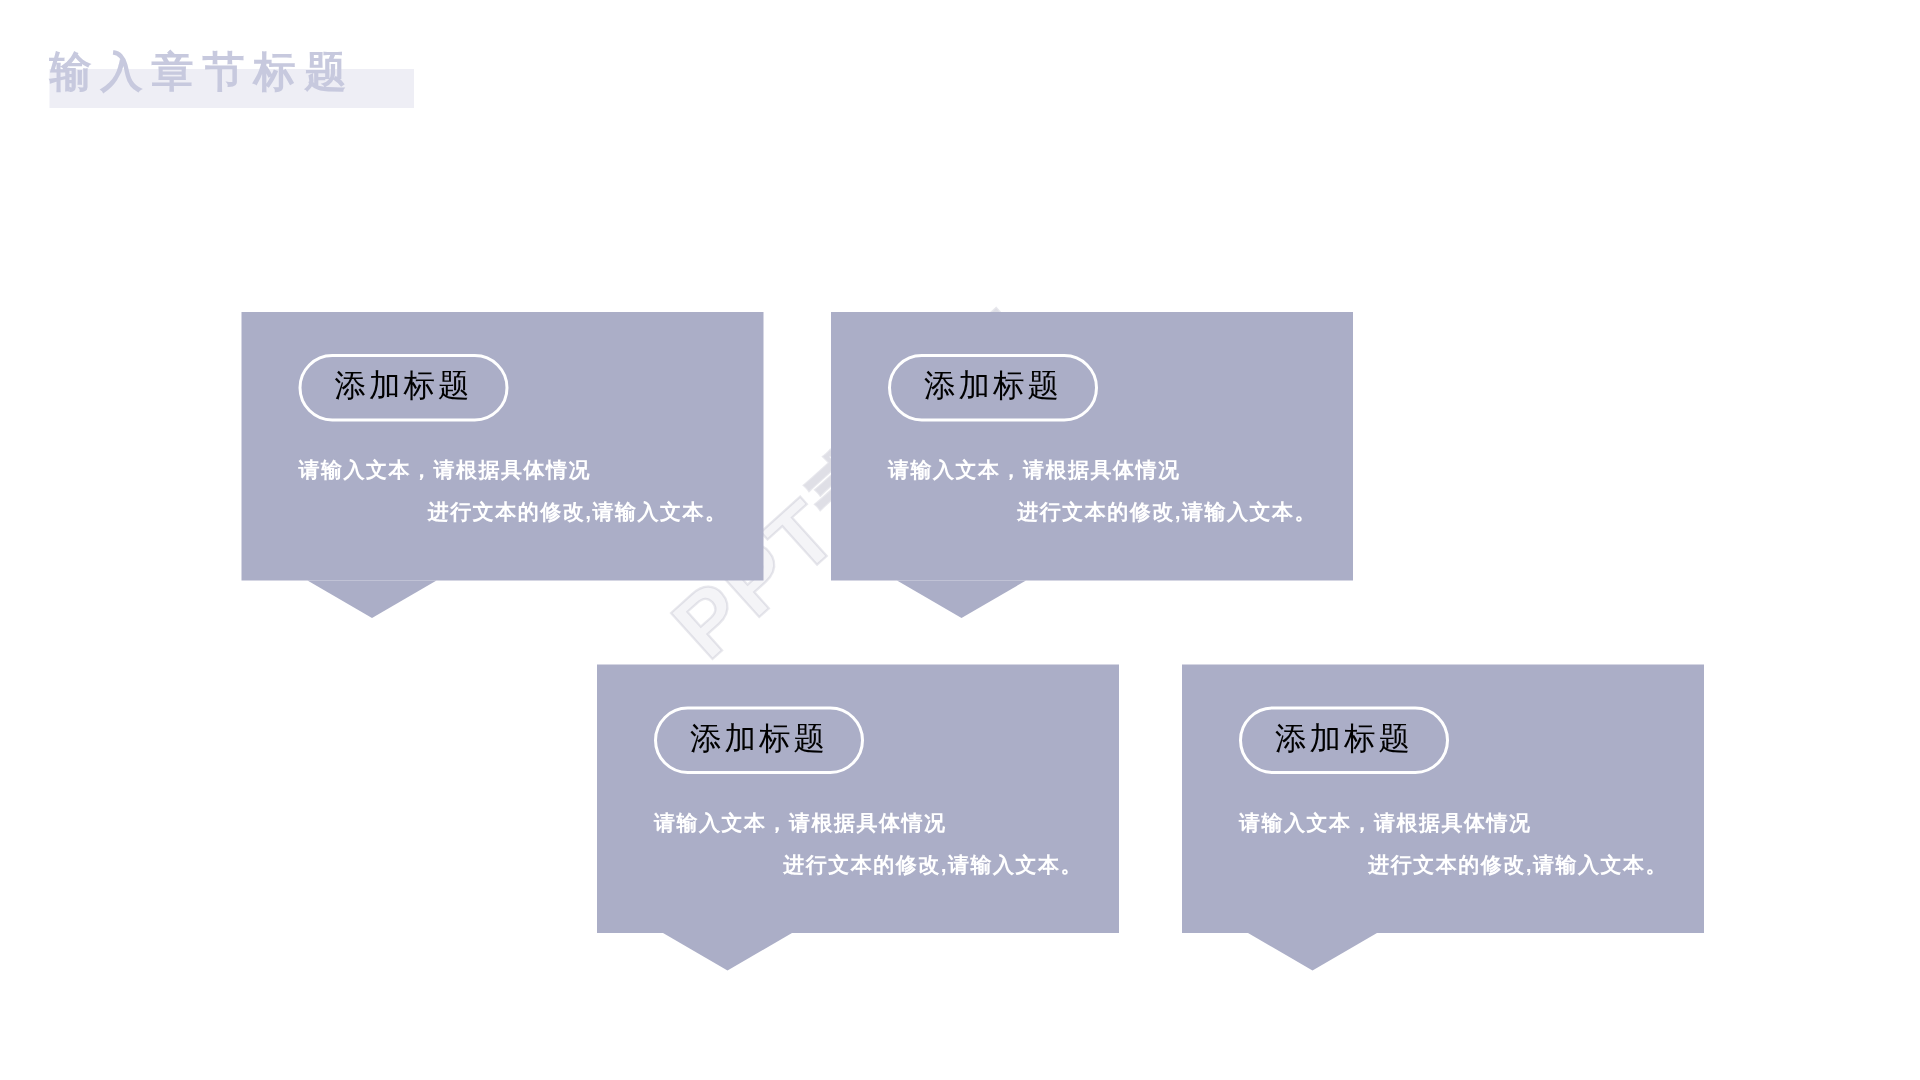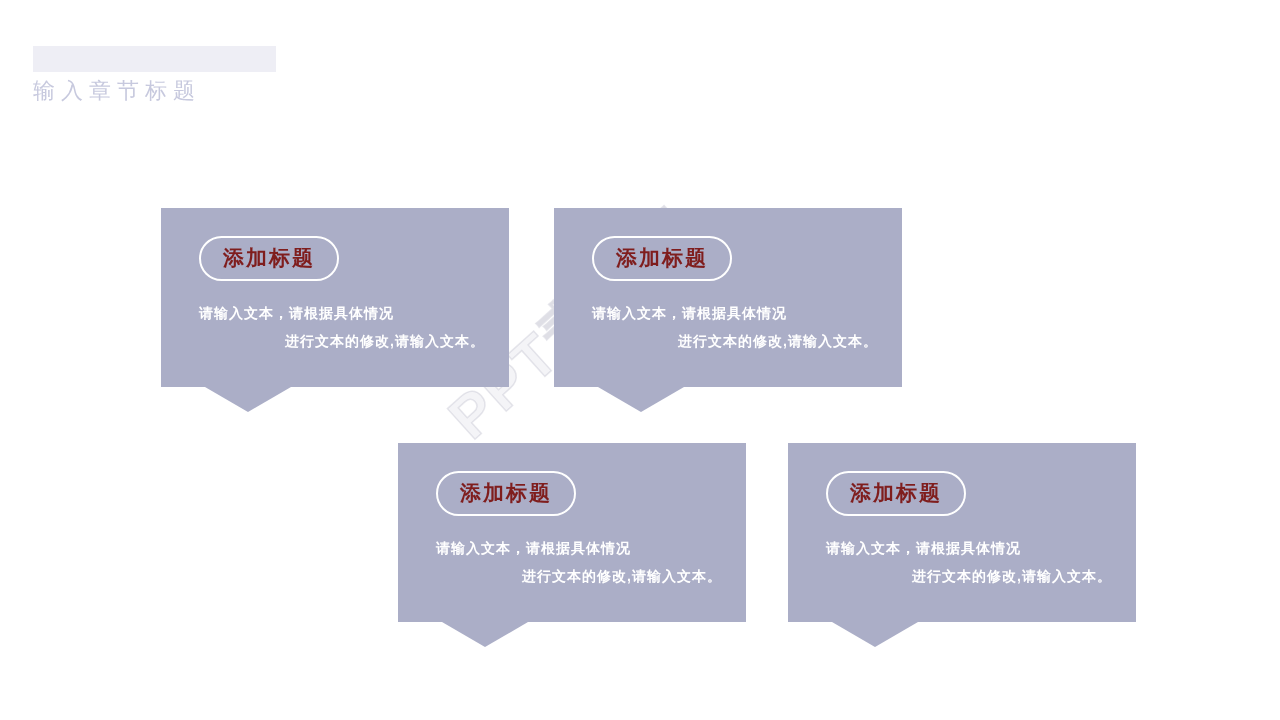--- a/index.html
+++ b/index.html
@@ -54,28 +54,27 @@
     left: 0px;
     top: 18px;
     width: 243px;
     height: 26px;
     background: #eeeef5;
     z-index: 0;
   }
   .section-title {
     position: relative;
     z-index: 1;
-    font-size: 22px;
-    font-weight: 400;
+    font-size: 28px;
+    font-weight: 700;
     letter-spacing: 6px;
     color: #c7c9de;
     line-height: 40px;
     white-space: nowrap;
     font-family: "Liberation Sans", "DejaVu Sans", sans-serif;
-    margin-top: 43px;
   }
 
   
   .card {
     position: absolute;
     width: 348px;
     height: 179px;
     background: #abaec7;
     z-index: 3;
   }
@@ -96,23 +95,23 @@
     height: 179px;
     box-sizing: border-box;
     padding: 28px 24px 0 38px;
   }
   .pill {
     display: inline-block;
     box-sizing: border-box;
     border: 2px solid #ffffff;
     border-radius: 26px;
     padding: 7px 22px 8px 22px;
-    color: #7f1d1d;
+    color: #000000;
     font-size: 21px;
-    font-weight: 700;
+    font-weight: 400;
     letter-spacing: 2px;
     line-height: 26px;
     white-space: nowrap;
   }
   .body-text {
     margin-top: 18px;
     color: #ffffff;
     font-size: 14px;
     font-weight: 700;
     line-height: 28px;

